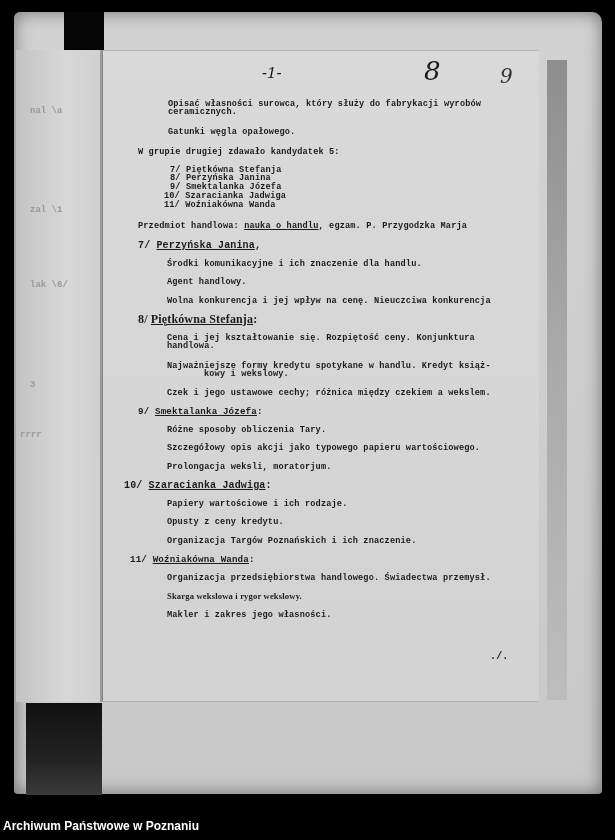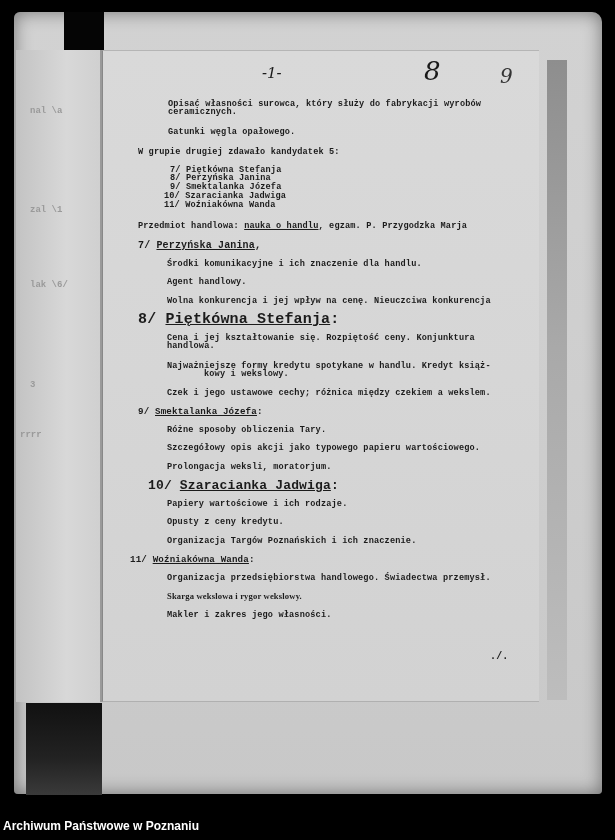--- a/index.html
+++ b/index.html
@@ -88,33 +88,33 @@
   <div class="typed" style="left:164px;top:201px;"><span>11/</span> <span>Woźniakówna Wanda</span></div>
 </div>
 
 <div class="typed" style="left:138px;top:222px;"><span>Przedmiot handlowa: </span><span class="u">nauka o handlu</span><span>, egzam. P. Przygodzka Marja</span></div>
 
 <div class="typed" style="left:138px;top:241px;font-size:10px;"><span>7/</span> <span class="u">Perzyńska Janina</span><span>,</span></div>
 <div class="typed" style="left:167px;top:260px;">Środki komunikacyjne i ich znaczenie dla handlu.</div>
 <div class="typed" style="left:167px;top:278px;">Agent handlowy.</div>
 <div class="typed" style="left:167px;top:297px;">Wolna konkurencja i jej wpływ na cenę. Nieuczciwa konkurencja</div>
 
-<div class="typed" style="left:138px;top:315px;font-size:15px;"><span>8/</span> <span class="u">Piętkówna Stefanja</span><span>:</span></div>
+<div class="typed" style="left:138px;top:315px;font-size:12px;font-family:Liberation Serif, serif;"><span>8/</span> <span class="u">Piętkówna Stefanja</span><span>:</span></div>
 <div class="typed" style="left:167px;top:334px;">Cena i jej kształtowanie się. Rozpiętość ceny. Konjunktura</div>
 <div class="typed" style="left:167px;top:342px;">handlowa.</div>
 <div class="typed" style="left:167px;top:362px;">Najważniejsze formy kredytu spotykane w handlu. Kredyt książ-</div>
 <div class="typed" style="left:164px;top:370px;padding-left:40px;">kowy i wekslowy.</div>
 <div class="typed" style="left:167px;top:389px;">Czek i jego ustawowe cechy; różnica między czekiem a wekslem.</div>
 
 <div class="typed" style="left:138px;top:407px;font-size:9.2px;"><span>9/</span> <span class="u">Smektalanka Józefa</span><span>:</span></div>
 <div class="typed" style="left:167px;top:426px;">Różne sposoby obliczenia Tary.</div>
 <div class="typed" style="left:167px;top:444px;">Szczegółowy opis akcji jako typowego papieru wartościowego.</div>
 <div class="typed" style="left:167px;top:463px;">Prolongacja weksli, moratorjum.</div>
 
-<div class="typed" style="left:148px;top:481px;font-size:13px;"><span>10/</span> <span class="u">Szaracianka Jadwiga</span><span>:</span></div>
+<div class="typed" style="left:124px;top:481px;font-size:10px;"><span>10/</span> <span class="u">Szaracianka Jadwiga</span><span>:</span></div>
 <div class="typed" style="left:167px;top:500px;">Papiery wartościowe i ich rodzaje.</div>
 <div class="typed" style="left:167px;top:518px;">Opusty z ceny kredytu.</div>
 <div class="typed" style="left:167px;top:537px;">Organizacja Targów Poznańskich i ich znaczenie.</div>
 
 <div class="typed" style="left:130px;top:555px;font-size:9.2px;"><span>11/</span> <span class="u">Woźniakówna Wanda</span><span>:</span></div>
 <div class="typed" style="left:167px;top:574px;">Organizacja przedsiębiorstwa handlowego. Świadectwa przemysł.</div>
 <div class="typed" style="left:167px;top:592px;font-family:Liberation Serif, serif;">Skarga wekslowa i rygor wekslowy.</div>
 <div class="typed" style="left:167px;top:611px;">Makler i zakres jego własności.</div>
 
 <div class="typed" style="left:490px;top:652px;font-size:10px;">./.</div>

